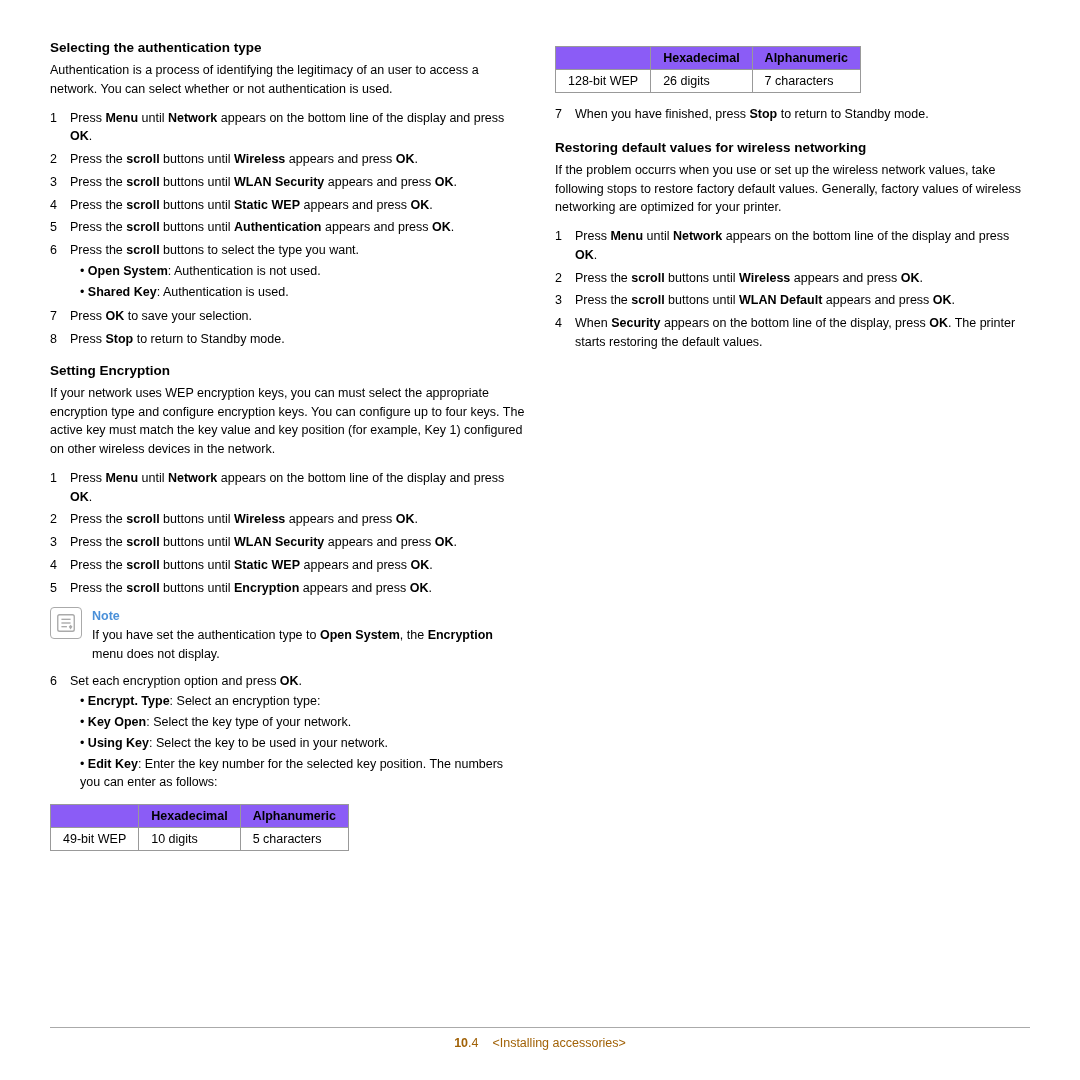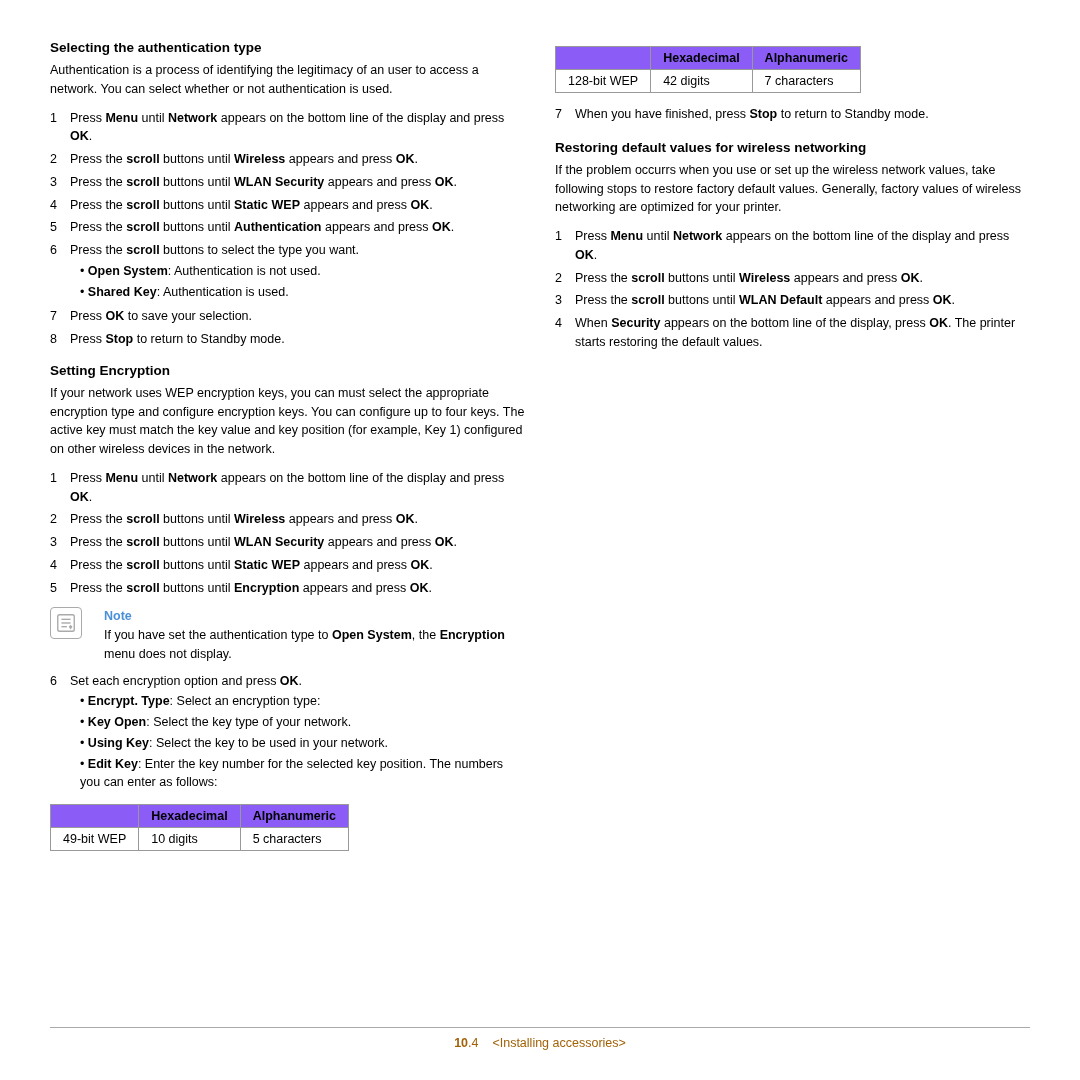--- a/index.html
+++ b/index.html
@@ -63,21 +63,21 @@
     b { font-weight: bold; }
     .sub-bullet {
       margin-left: 10px;
       margin-top: 2px;
       margin-bottom: 2px;
       font-size: 12.5px;
       line-height: 1.5;
     }
     .note-box {
       display: flex;
-      gap: 22px;
+      gap: 10px;
       margin: 8px 0;
       align-items: flex-start;
     }
     .note-icon {
       width: 32px;
       height: 32px;
       border: 1.5px solid #aaa;
       border-radius: 4px;
       display: flex;
       align-items: center;
@@ -259,21 +259,21 @@
         <thead>
           <tr>
             <th></th>
             <th>Hexadecimal</th>
             <th>Alphanumeric</th>
           </tr>
         </thead>
         <tbody>
           <tr>
             <td>128-bit WEP</td>
-            <td>42 digits</td>
+            <td>26 digits</td>
             <td>7 characters</td>
           </tr>
         </tbody>
       </table>
 
       <ol class="numbered-list" style="margin-bottom: 16px;">
         <li>
           <span class="num">7</span>
           <span class="li-content">When you have finished, press <b>Stop</b> to return to Standby mode.</span>
         </li>

